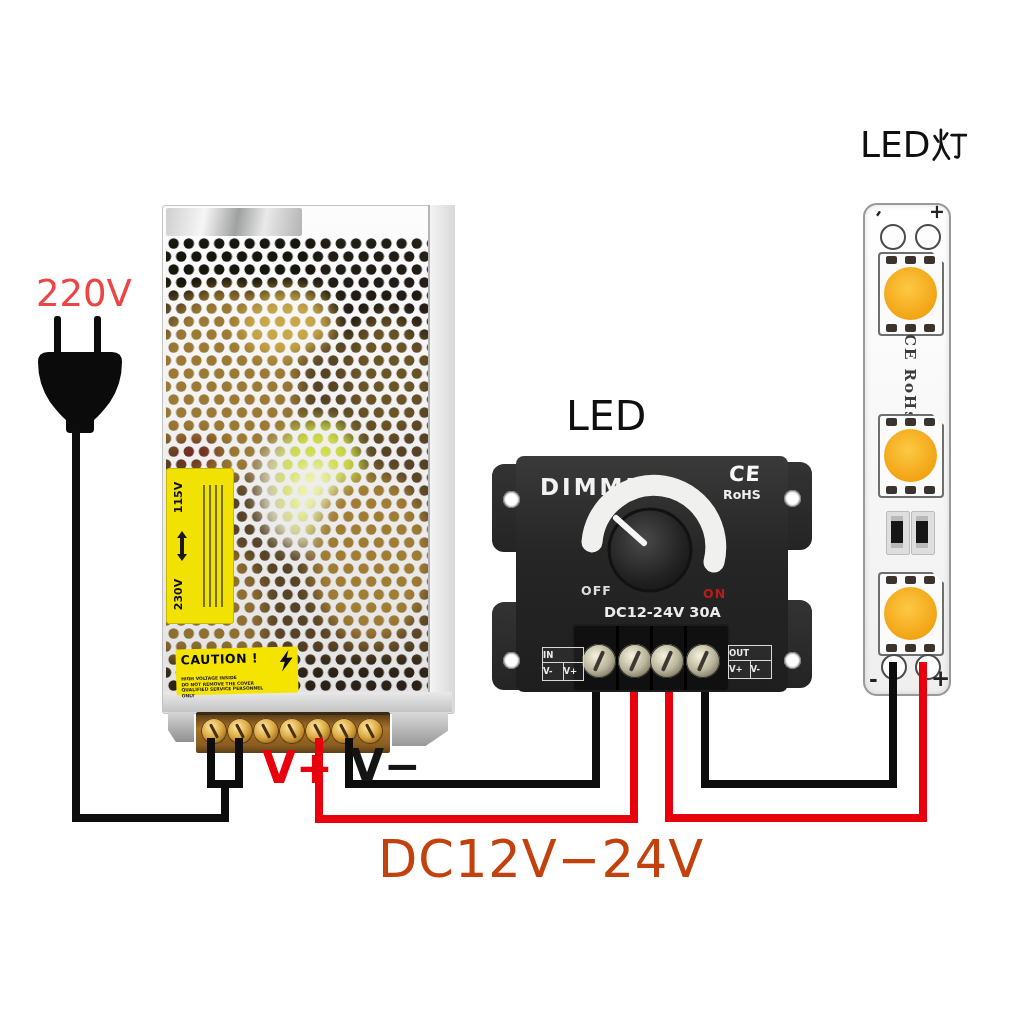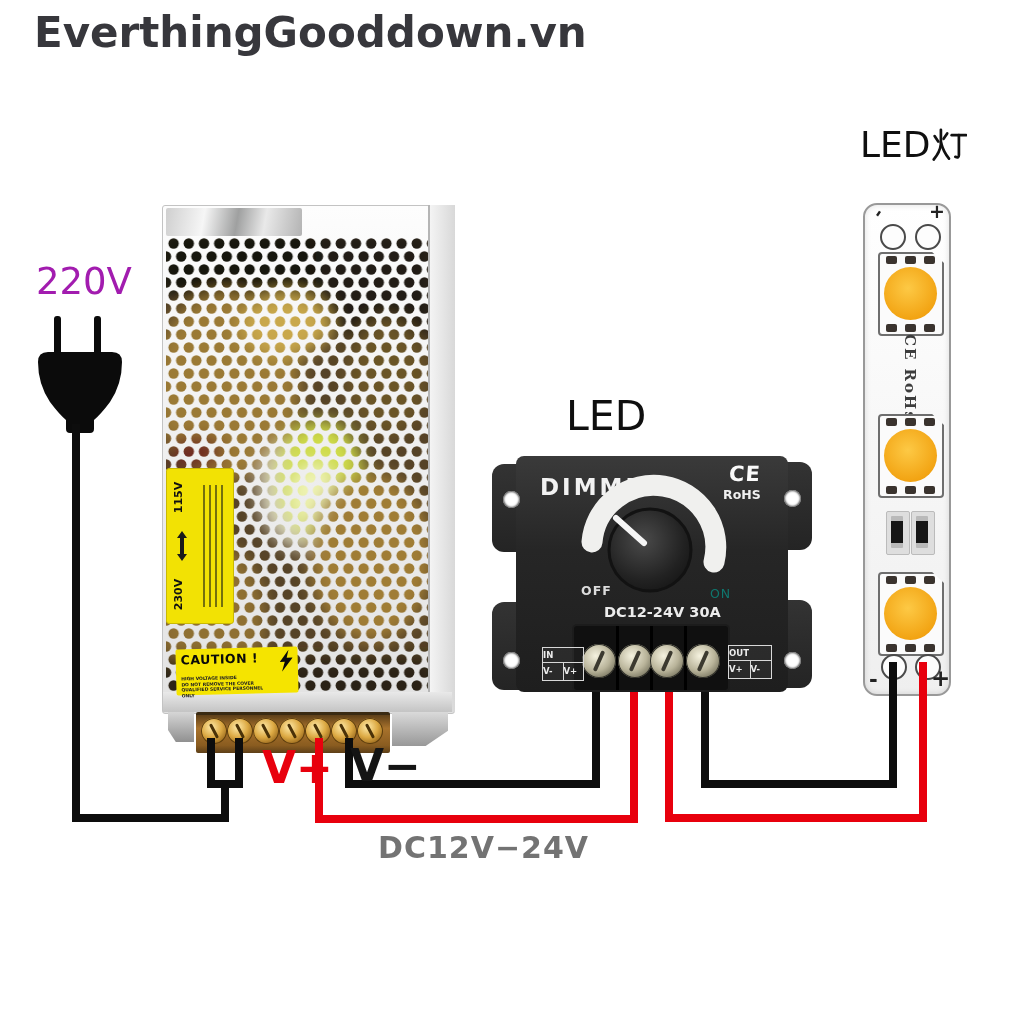--- a/index.html
+++ b/index.html
@@ -2,26 +2,26 @@
 <html><head>
 <meta charset="utf-8">
 <style>
   html,body{margin:0;padding:0;background:#fff;}
   #canvas{position:relative;width:1024px;height:1024px;background:#fff;overflow:hidden;
           font-family:"DejaVu Sans","Liberation Sans",sans-serif;}
   .abs{position:absolute;}
 
   
   .watermark{left:34px;top:8px;font-size:42px;font-weight:bold;color:#37373c;letter-spacing:0px;z-index:9;}
-  .lbl-220v{left:36px;top:260px;font-size:37px;color:#a21caf;z-index:3;}
+  .lbl-220v{left:36px;top:272px;font-size:37px;color:#ef4444;z-index:3;}
   .lbl-led{left:566px;top:392px;font-size:41px;color:#0f0f0f;z-index:3;}
   .lbl-ledstrip{left:860px;top:124px;font-size:36px;color:#0f0f0f;z-index:3;display:flex;align-items:flex-start;}
   .lbl-vplus{left:262px;top:742px;font-size:44px;font-weight:bold;color:#e8000d;z-index:7;}
   .lbl-vminus{left:350px;top:740px;font-size:44px;font-weight:bold;color:#141414;z-index:7;}
-  .lbl-dc{left:378px;top:830px;font-size:30px;font-weight:bold;color:#737373;z-index:7;letter-spacing:1px;}
+  .lbl-dc{left:378px;top:830px;font-size:51px;font-weight:normal;color:#c2410c;z-index:7;letter-spacing:1px;}
 
   
   .wire{position:absolute;z-index:6;}
   .wk{background:#0d0d0d;}
   .wr{background:#e8000d;}
   .cable-v{left:72px;top:424px;width:8px;height:396px;}
   .cable-h{left:72px;top:814px;width:157px;height:8px;}
   .ac-riser{left:221px;top:784px;width:8px;height:38px;}
   .ac-bracket-h{left:207px;top:780px;width:36px;height:8px;}
   .ac-l{left:207px;top:738px;width:8px;height:46px;}
@@ -93,22 +93,22 @@
   .mhole{position:absolute;width:17px;height:17px;border-radius:50%;background:#fff;z-index:9;
          box-shadow:inset 0 0 2px 1px #555;}
   .dim-title{left:540px;top:474px;font-size:23px;font-weight:bold;color:#f2f2f2;
              letter-spacing:3px;z-index:9;}
   .dim-ce{left:729px;top:462px;font-size:21px;font-weight:bold;color:#fafafa;
           letter-spacing:1px;z-index:9;transform:skewX(-4deg);}
   .dim-rohs{left:723px;top:487px;font-size:12.5px;font-weight:bold;color:#f0f0f0;z-index:9;}
   .knob-svg{left:560px;top:470px;width:180px;height:140px;z-index:9;}
   .dim-off{left:581px;top:583px;font-size:12.5px;font-weight:bold;color:#dcdcdc;
            letter-spacing:1px;z-index:9;}
-  .dim-on{left:703px;top:586px;font-size:12.5px;font-weight:normal;color:#0f766e;
-          letter-spacing:1px;z-index:9;margin-left:7px;}
+  .dim-on{left:703px;top:586px;font-size:12.5px;font-weight:bold;color:#b91c1c;
+          letter-spacing:1px;z-index:9;}
   .dim-rating{left:604px;top:604px;font-size:14.5px;font-weight:bold;color:#ececec;z-index:9;}
   .dim-block{left:574px;top:626px;width:154px;height:64px;z-index:9;background:#101010;
              border-radius:3px;box-shadow:0 0 0 2px #1c1c1c;}
   .ddiv{position:absolute;top:0;width:3px;height:100%;background:#000;}
   .dscrew{position:absolute;top:18px;width:34px;height:34px;border-radius:50%;
           background:radial-gradient(circle at 40% 35%,#f5f2df,#b9b49a 50%,#6d6a56 85%,#45433a);
           box-shadow:inset 0 0 0 1px #30302a;}
   .dslot{position:absolute;left:50%;top:50%;width:4px;height:22px;background:#3c3a30;
          border-radius:2px;transform:translate(-50%,-50%) rotate(24deg);}
   .termlabel{position:absolute;z-index:10;border:1.5px solid #d8d8d8;
@@ -141,21 +141,20 @@
   .res{position:absolute;top:511px;width:22px;height:42px;background:#dedede;border-radius:2px;
        z-index:3;border:1px solid #bbb;}
   .res-body{position:absolute;left:4px;top:4px;width:12px;height:32px;border-radius:1px;
        background:linear-gradient(180deg,#b9b9b9 0 16%,#161616 16% 84%,#b9b9b9 84% 100%);}
 </style>
 </head>
 <body>
 
 <div id="canvas">
 
-  <div class="abs watermark">EverthingGooddown.vn</div>
 
   <div class="wire wk cable-v"></div>
   <div class="wire wk cable-h"></div>
   <div class="wire wk ac-riser"></div>
   <div class="wire wk ac-bracket-h"></div>
   <div class="wire wk ac-l"></div>
   <div class="wire wk ac-r"></div>
   <div class="wire wr vplus-drop"></div>
   <div class="wire wr vplus-h"></div>
   <div class="wire wr in-riser-red"></div>

